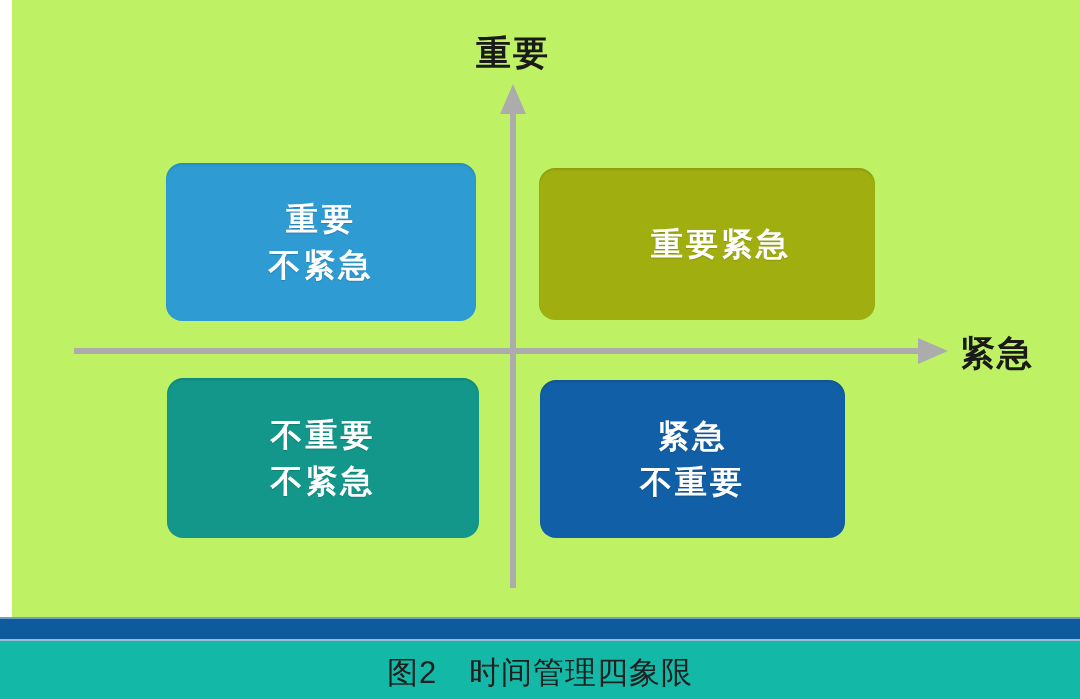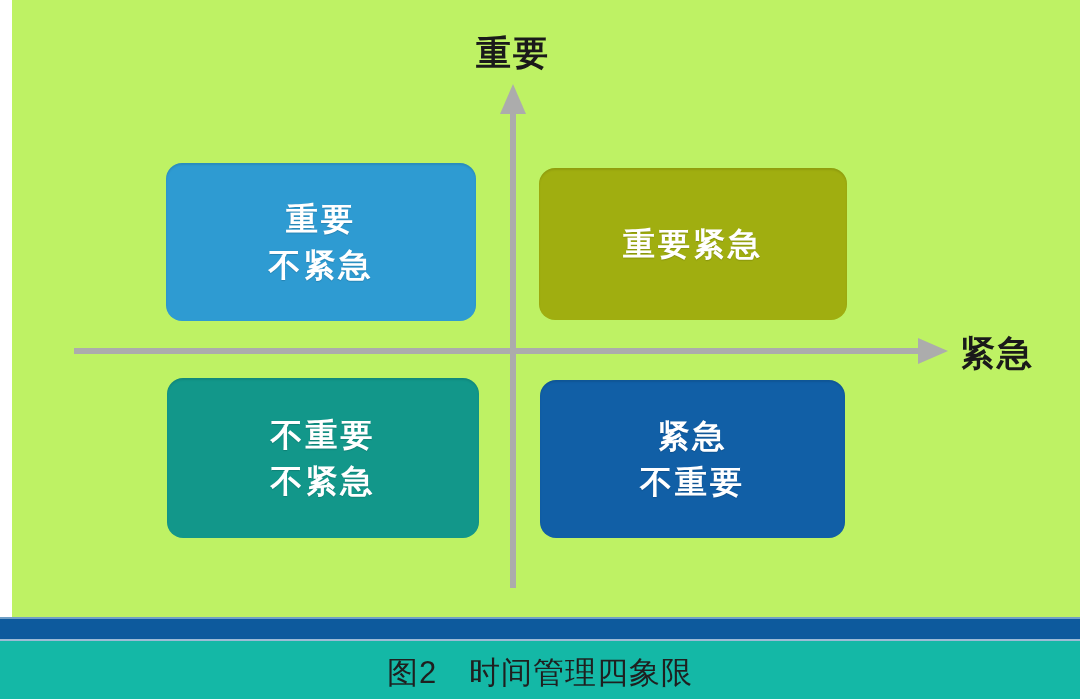--- a/index.html
+++ b/index.html
@@ -93,21 +93,21 @@
   .card-line{
     color:#ffffff;
     font-size:32px;
     font-weight:700;
     line-height:1;
     letter-spacing:3px;
     white-space:nowrap;
     text-shadow:0 1px 1px rgba(0,0,0,0.15);
   }
   .card.tl{ left:154px; top:163px; width:310px; height:158px; }
-  .card.tr{ left:527px; top:168px; width:308px; height:152px; }
+  .card.tr{ left:527px; top:168px; width:308px; height:152px;padding-left:28px; }
   .card.bl{ left:155px; top:378px; width:312px; height:160px; }
   .card.br{ left:528px; top:380px; width:305px; height:158px; }
   
   .bottom-bar{
     position:absolute;
     left:0; top:617px;
     width:1080px; height:24px;
     background:linear-gradient(#6f9fc6 0 2px, #0d5a9d 2px 22px, #9cbbd6 22px 24px);
   }
   .footer-area{

